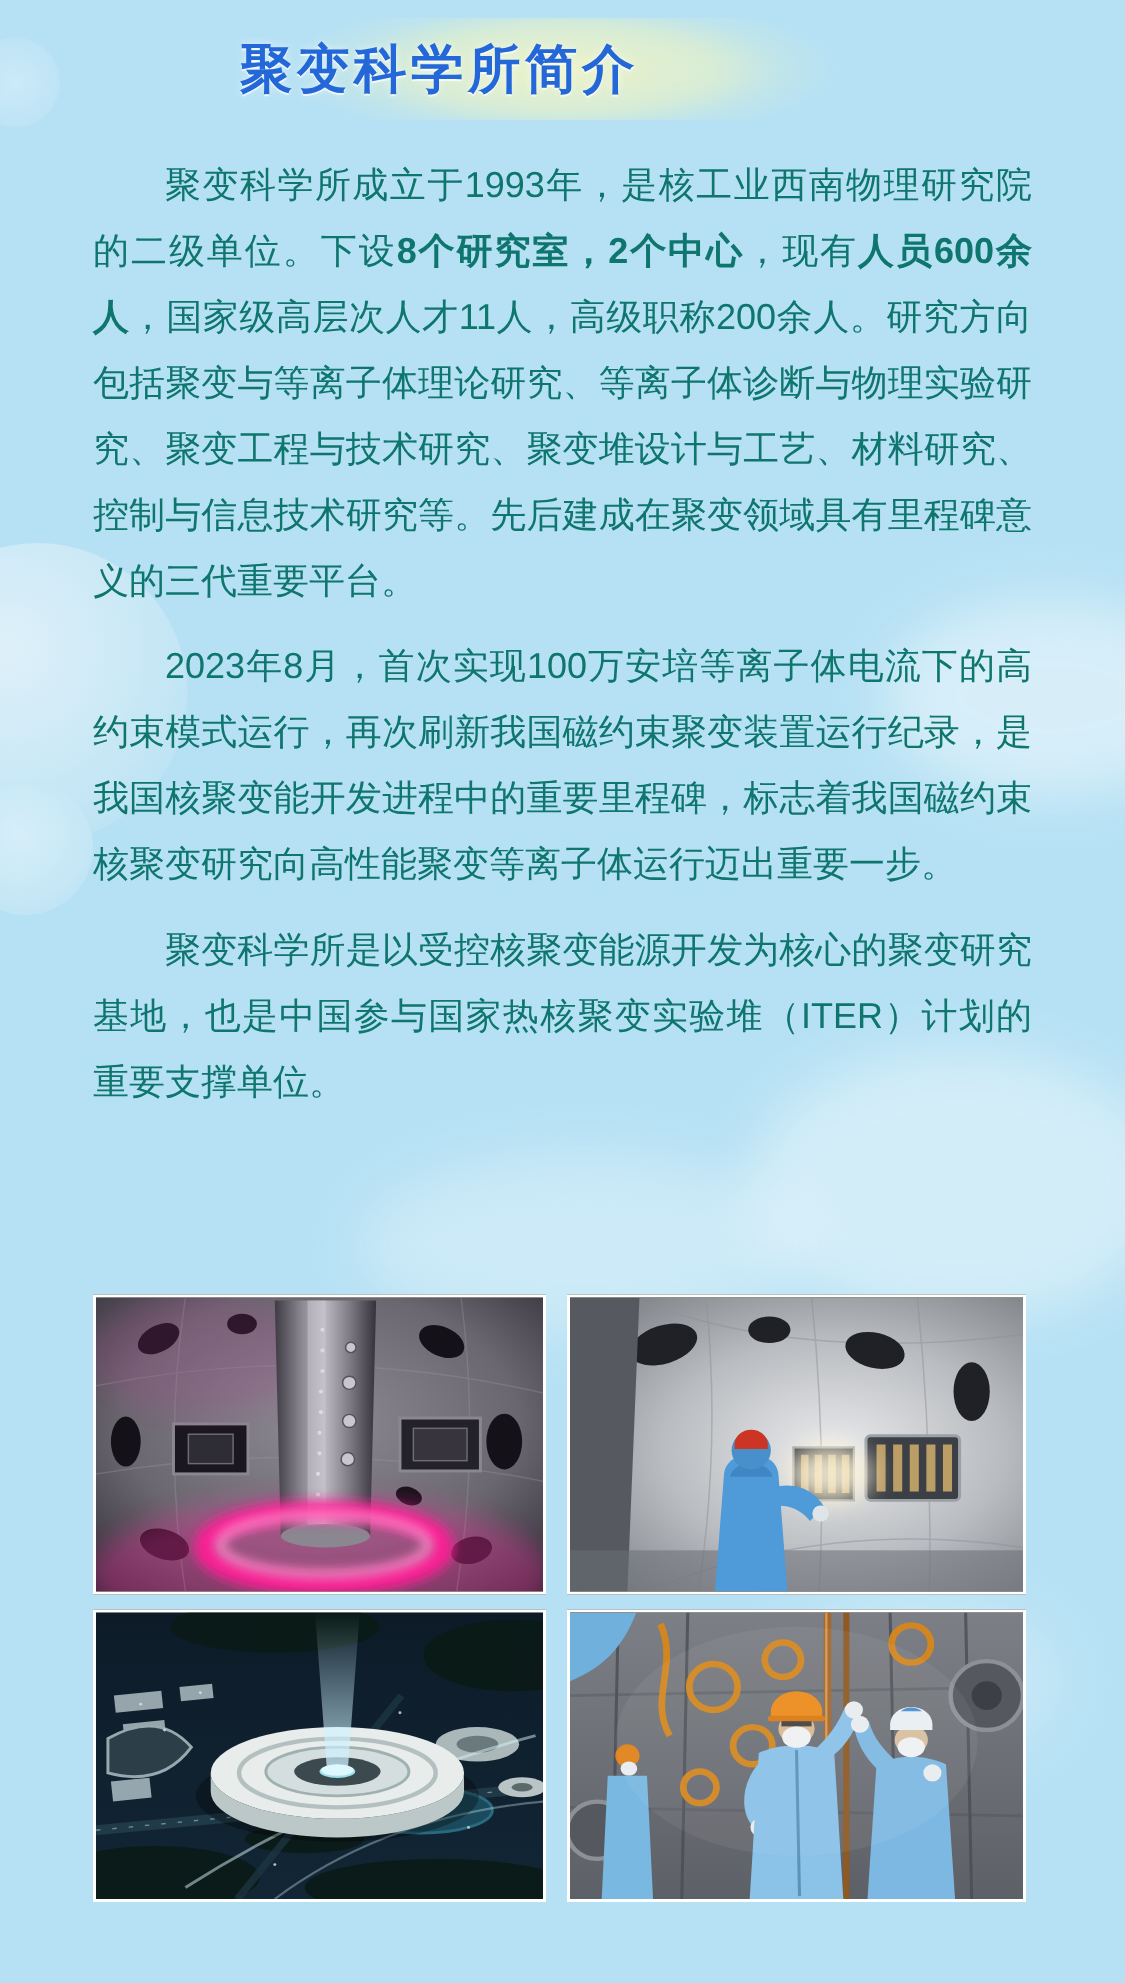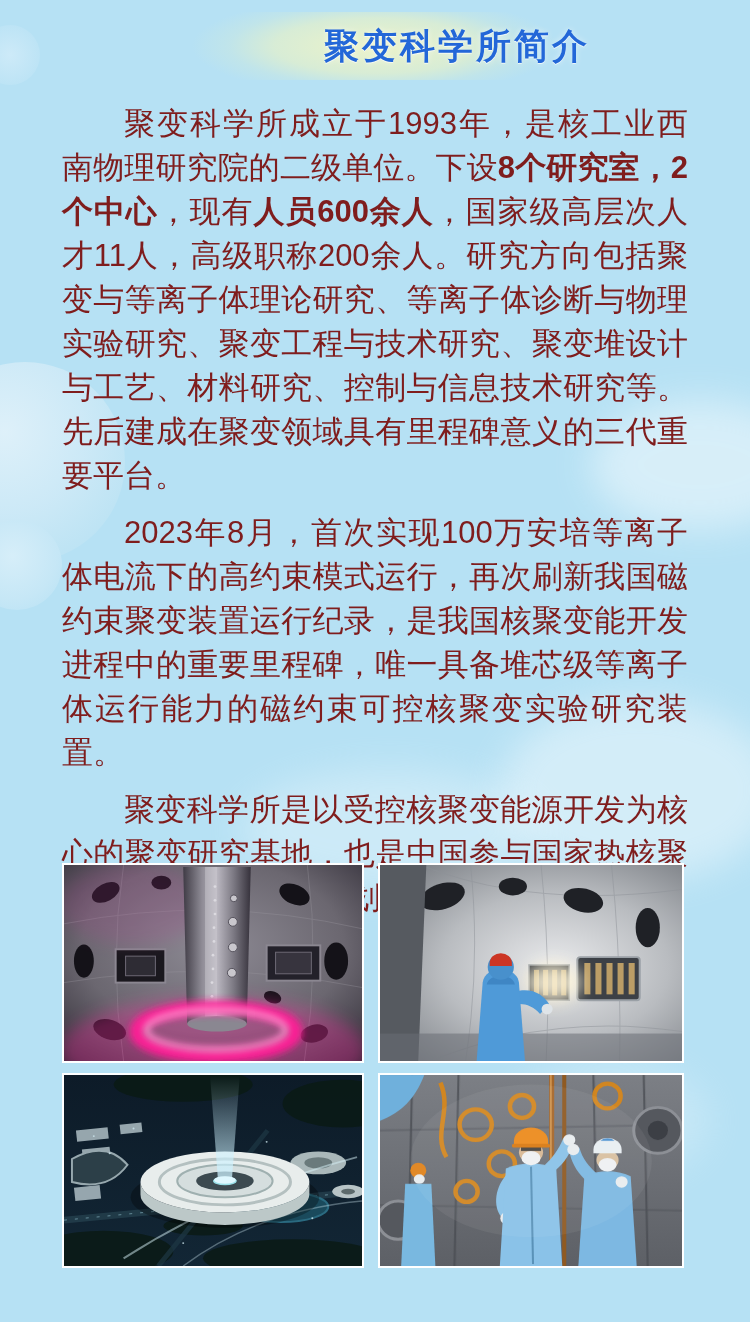--- a/index.html
+++ b/index.html
@@ -30,38 +30,38 @@
   .cloud { filter: blur(18px); border-radius: 50%; background: #ffffff; }
   .cloud-1 { right: -60px; top: 400px; width: 220px; height: 130px; opacity: .45; }
   .cloud-2 { right: -30px; top: 700px; width: 280px; height: 180px; opacity: .40; }
   .cloud-3 { left: 240px; top: 770px; width: 300px; height: 120px; opacity: .30; }
   .cloud-4 { right: 40px; top: 1060px; width: 200px; height: 120px; opacity: .22; }
 
   
   .title-wrap { position: absolute; top: 12px; left: 0; width: 100%; display: flex; justify-content: center; }
   .title-band {
     width: 430px; height: 68px;
-    display: flex; align-items: center; justify-content: flex-end;
+    display: flex; align-items: center; justify-content: flex-start;
     background: radial-gradient(ellipse 52% 90% at 50% 50%,
       rgba(240,244,198,0.95) 0%, rgba(224,239,206,0.8) 45%,
       rgba(205,233,222,0.45) 65%, rgba(182,225,244,0) 82%);
   }
   .page-title {
     margin: 0;
     font-size: 35px; font-weight: 900; letter-spacing: 3px;
     color: #2367d8;
     text-shadow: 0 1px 0 rgba(255,255,255,.65), 0 0 6px rgba(255,255,255,.5);
   }
 
   
   .article { position: absolute; top: 102px; left: 62px; width: 626px; }
   .para {
     margin: 0 0 13px 0;
-    font-size: 31px; line-height: 44px;
-    color: #7f1d1d;
+    font-size: 24px; line-height: 44px;
+    color: #0f766e;
     text-align: justify;
     text-indent: 2em;
   }
   .para .b { font-weight: bold; }
 
   
   .gallery {
     position: absolute; top: 863px; left: 62px; width: 626px;
     display: grid;
     grid-template-columns: 302px 306px;
@@ -86,21 +86,21 @@
 <div class="deco cloud cloud-4"></div>
 
 <div class="title-wrap">
   <div class="title-band">
     <h1 class="page-title">聚变科学所简介</h1>
   </div>
 </div>
 
 <div class="article">
     <p class="para"><span>聚变科学所成立于1993年，是核工业西南物理研究院的二级单位。下设</span><span class="b">8个研究室，2个中心</span><span>，现有</span><span class="b">人员600余人</span><span>，国家级高层次人才11人，高级职称200余人。研究方向包括聚变与等离子体理论研究、等离子体诊断与物理实验研究、聚变工程与技术研究、聚变堆设计与工艺、材料研究、控制与信息技术研究等。先后建成在聚变领域具有里程碑意义的三代重要平台。</span></p>
-    <p class="para"><span>2023年8月，首次实现100万安培等离子体电流下的高约束模式运行，再次刷新我国磁约束聚变装置运行纪录，是我国核聚变能开发进程中的重要里程碑，唯一具备堆芯级等离子体运行能力的磁约束可控核聚变实验研究装置。</span></p>
+    <p class="para"><span>2023年8月，首次实现100万安培等离子体电流下的高约束模式运行，再次刷新我国磁约束聚变装置运行纪录，是我国核聚变能开发进程中的重要里程碑，标志着我国磁约束核聚变研究向高性能聚变等离子体运行迈出重要一步。</span></p>
     <p class="para"><span>聚变科学所是以受控核聚变能源开发为核心的聚变研究基地，也是中国参与国家热核聚变实验堆（ITER）计划的重要支撑单位。</span></p>
   </div>
 
 <div class="gallery">
 
   <figure>
     <svg viewBox="0 0 300 200" preserveAspectRatio="none">
       <defs>
         <radialGradient id="v1bg" cx="50%" cy="42%" r="80%">
           <stop offset="0" stop-color="#8d8a94"></stop>

